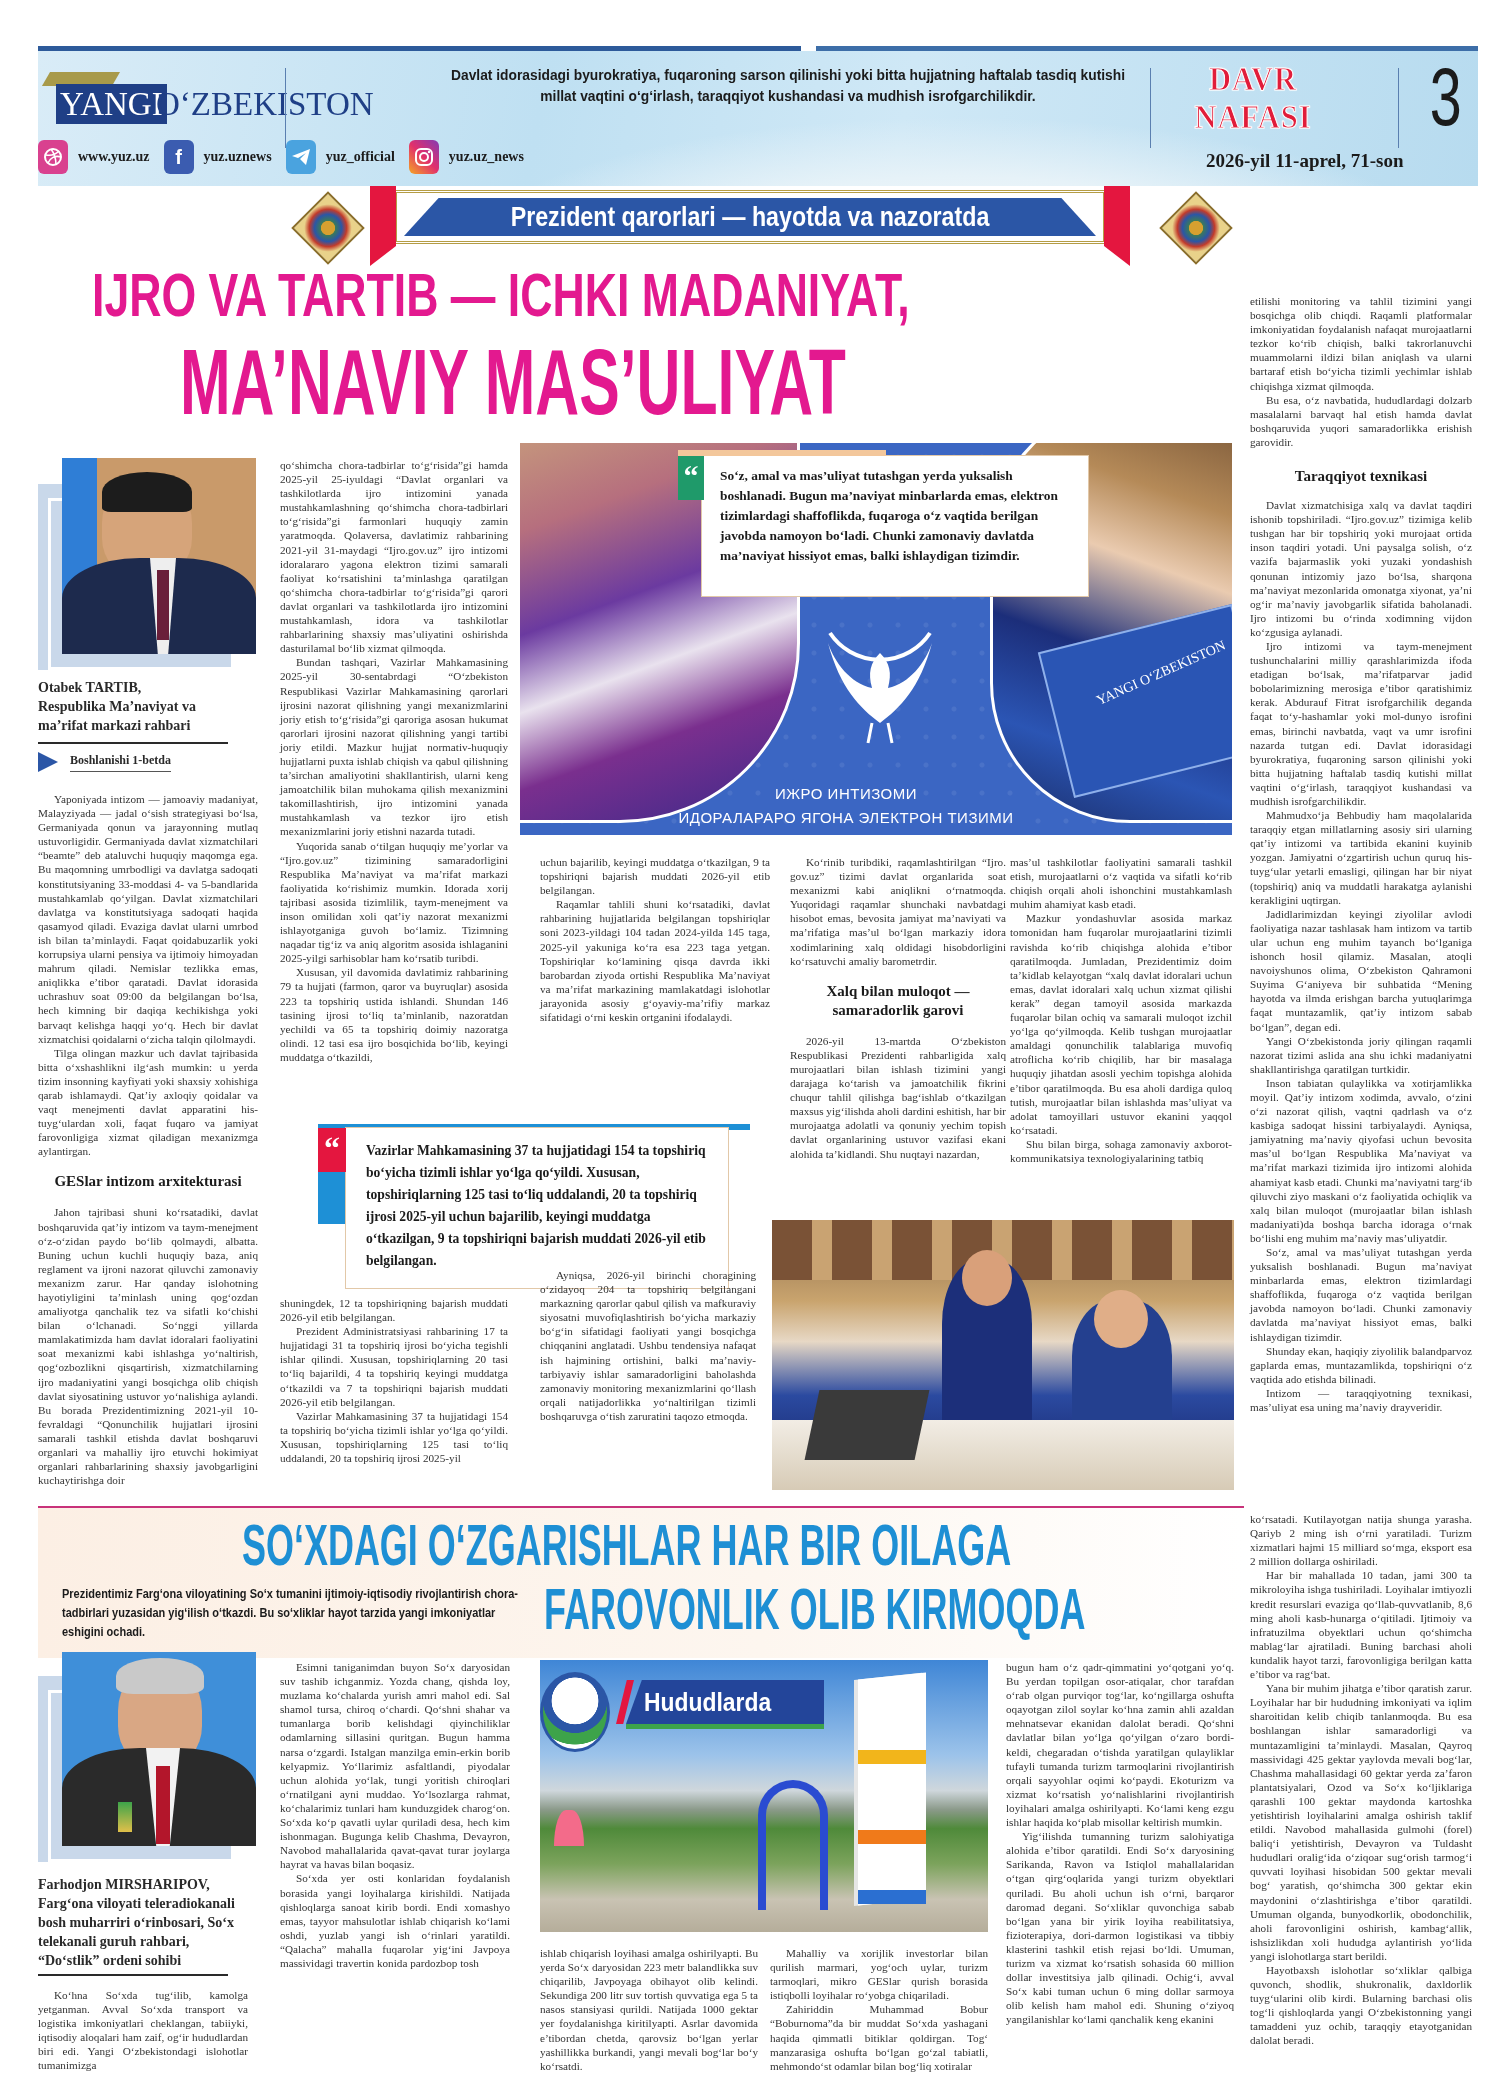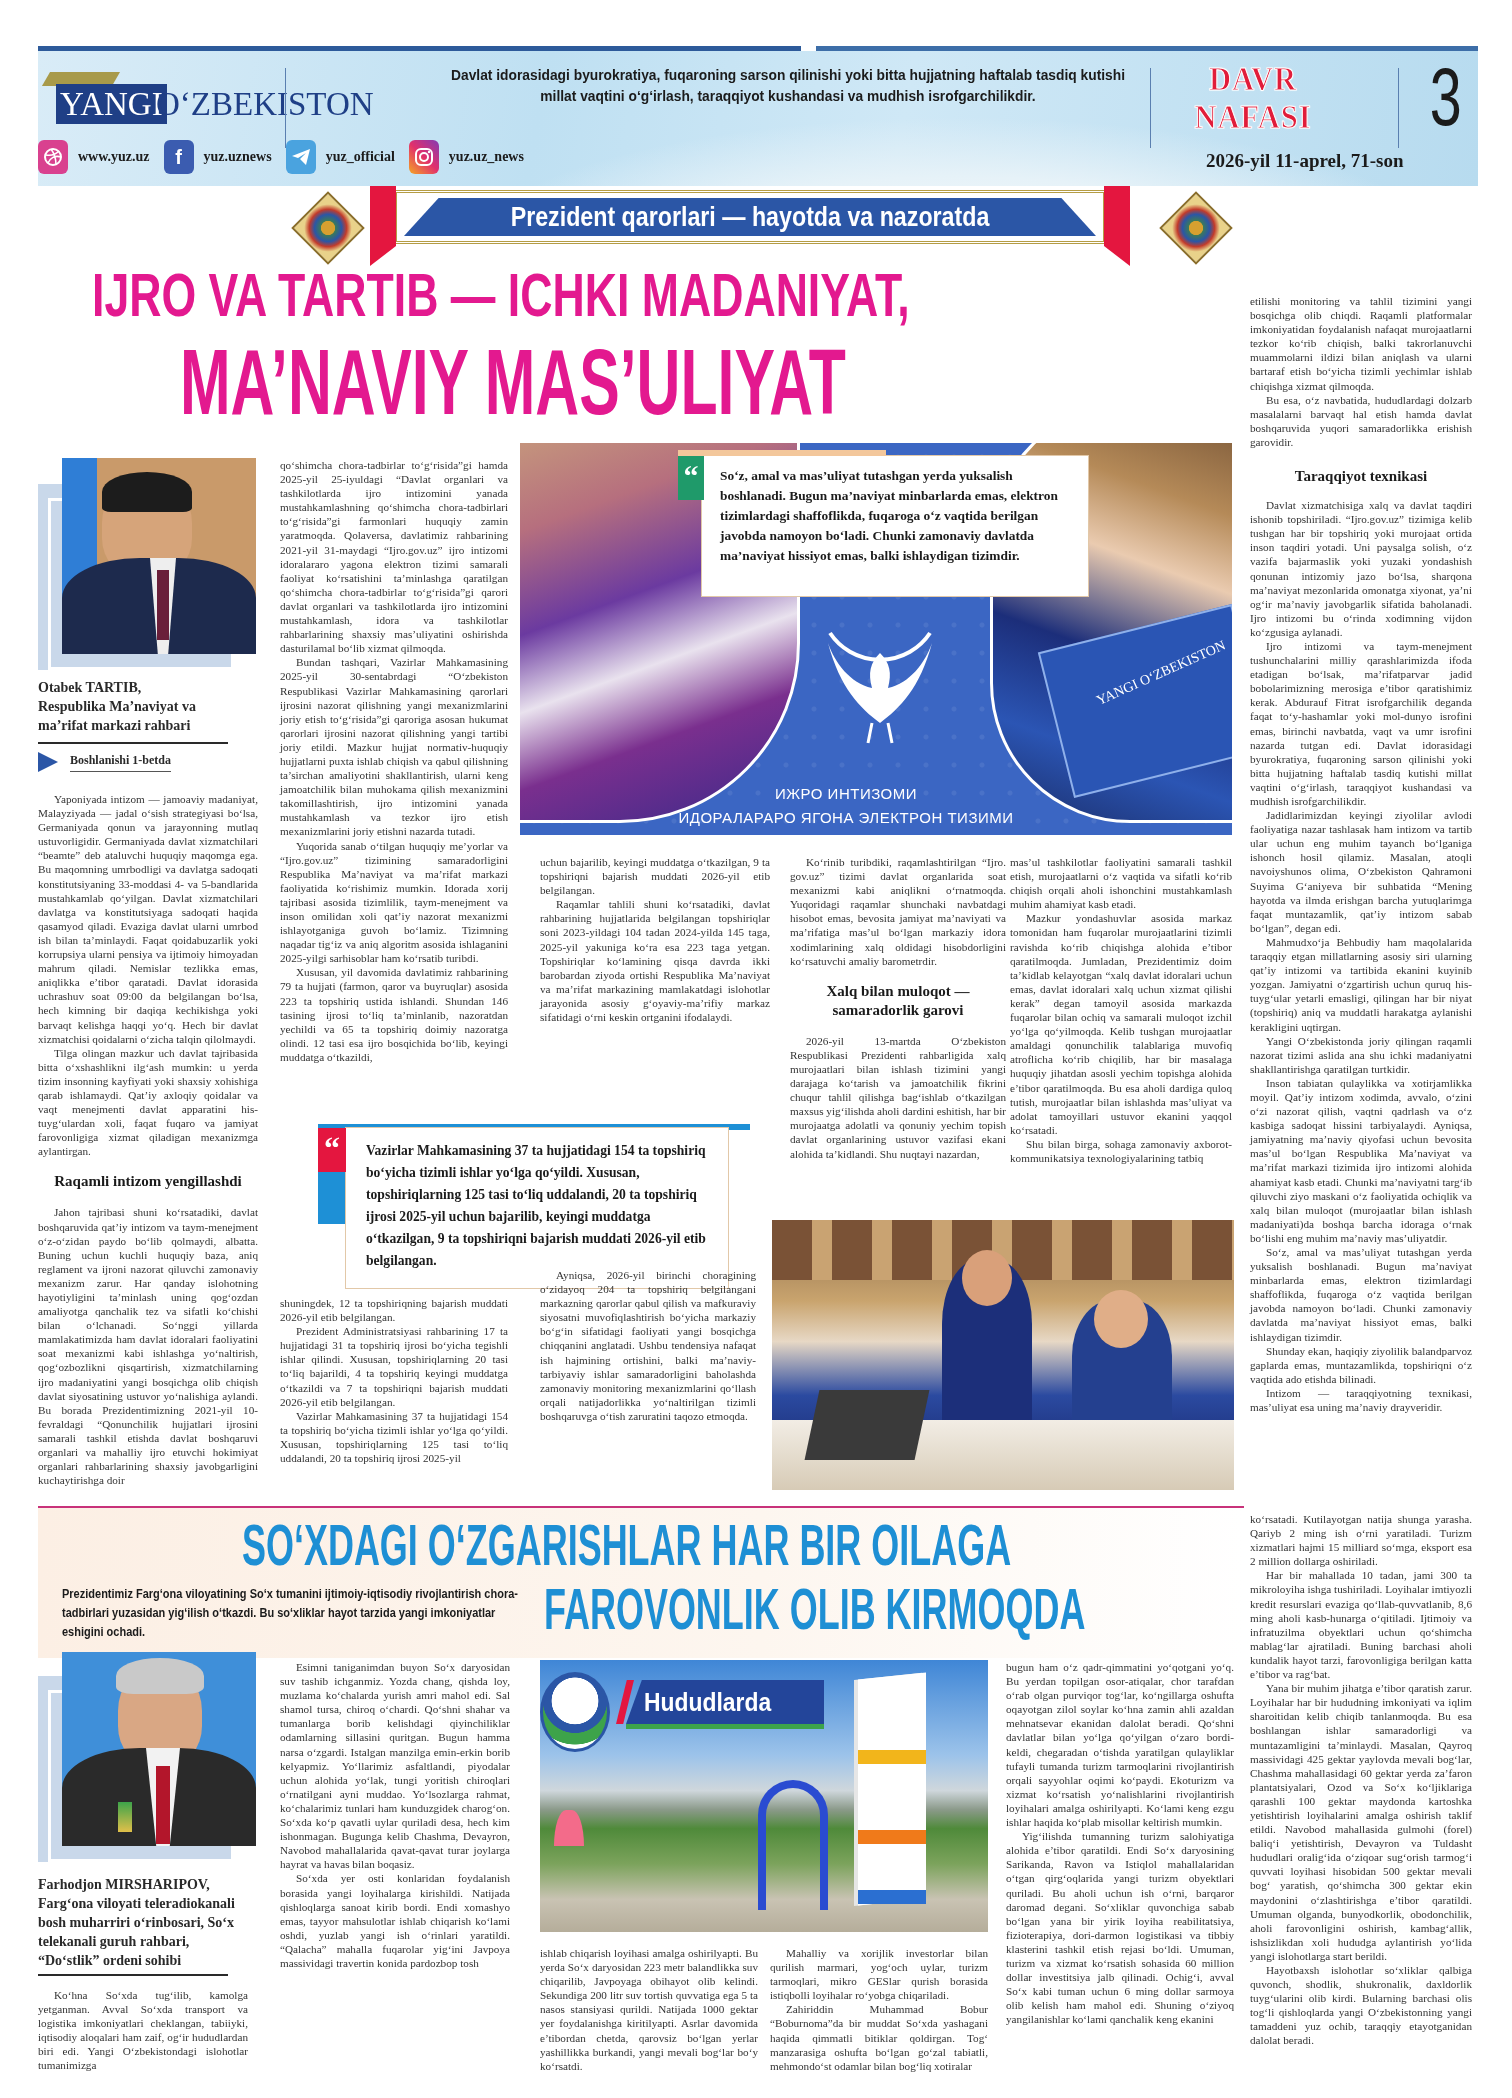--- a/index.html
+++ b/index.html
@@ -193,21 +193,21 @@
 </div>
 <div class="hr-dark" style="left:38px;top:742px;width:190px;"></div>
 <div class="continued" style="left:38px;top:752px;">
   <div class="tri"></div>
   <span class="lbl">Boshlanishi 1-betda</span>
 </div>
 
 <div class="col" style="left:38px;top:792px;width:220px;">
   <p>Yaponiyada intizom — jamoaviy madaniyat, Malayziyada — jadal o‘sish strategiyasi bo‘lsa, Germaniyada qonun va jarayonning mutlaq ustuvorligidir. Germaniyada davlat xizmatchilari “beamte” deb ataluvchi huquqiy maqomga ega. Bu maqomning umrbodligi va davlatga sadoqati konstitutsiyaning 33-moddasi 4- va 5-bandlarida mustahkamlab qo‘yilgan. Davlat xizmatchilari davlatga va konstitutsiyaga sadoqati haqida qasamyod qiladi. Evaziga davlat ularni umrbod ish bilan ta’minlaydi. Faqat qoidabuzarlik yoki korrupsiya ularni pensiya va ijtimoiy himoyadan mahrum qiladi. Nemislar tezlikka emas, aniqlikka e’tibor qaratadi. Davlat idorasida uchrashuv soat 09:00 da belgilangan bo‘lsa, hech kimning bir daqiqa kechikishga yoki barvaqt kelishga haqqi yo‘q. Hech bir davlat xizmatchisi qoidalarni o‘zicha talqin qilolmaydi.</p>
   <p>Tilga olingan mazkur uch davlat tajribasida bitta o‘xshashlikni ilg‘ash mumkin: u yerda tizim insonning kayfiyati yoki shaxsiy xohishiga qarab ishlamaydi. Qat’iy axloqiy qoidalar va vaqt menejmenti davlat apparatini his-tuyg‘ulardan xoli, faqat fuqaro va jamiyat farovonligiga xizmat qiladigan mexanizmga aylantirgan.</p>
-  <h3>Raqamli intizom yengillashdi</h3>
+  <h3>GESlar intizom arxitekturasi</h3>
   <p>Jahon tajribasi shuni ko‘rsatadiki, davlat boshqaruvida qat’iy intizom va taym-menejment o‘z-o‘zidan paydo bo‘lib qolmaydi, albatta. Buning uchun kuchli huquqiy baza, aniq reglament va ijroni nazorat qiluvchi zamonaviy mexanizm zarur. Har qanday islohotning hayotiyligini ta’minlash uning qog‘ozdan amaliyotga qanchalik tez va sifatli ko‘chishi bilan o‘lchanadi. So‘nggi yillarda mamlakatimizda ham davlat idoralari faoliyatini soat mexanizmi kabi ishlashga yo‘naltirish, qog‘ozbozlikni qisqartirish, xizmatchilarning ijro madaniyatini yangi bosqichga olib chiqish davlat siyosatining ustuvor yo‘nalishiga aylandi. Bu borada Prezidentimizning 2021-yil 10-fevraldagi “Qonunchilik hujjatlari ijrosini samarali tashkil etishda davlat boshqaruvi organlari va mahalliy ijro etuvchi hokimiyat organlari rahbarlarining shaxsiy javobgarligini kuchaytirishga doir</p>
 </div>
 
 <div class="col" style="left:280px;top:458px;width:228px;">
   <p style="text-indent:0">qo‘shimcha chora-tadbirlar to‘g‘risida”gi hamda 2025-yil 25-iyuldagi “Davlat organlari va tashkilotlarda ijro intizomini yanada mustahkamlashning qo‘shimcha chora-tadbirlari to‘g‘risida”gi farmonlari huquqiy zamin yaratmoqda. Qolaversa, davlatimiz rahbarining 2021-yil 31-maydagi “Ijro.gov.uz” ijro intizomi idoralararo yagona elektron tizimi samarali faoliyat ko‘rsatishini ta’minlashga qaratilgan qo‘shimcha chora-tadbirlar to‘g‘risida”gi qarori davlat organlari va tashkilotlarda ijro intizomini mustahkamlash, idora va tashkilotlar rahbarlarining shaxsiy mas’uliyatini oshirishda dasturilamal bo‘lib xizmat qilmoqda.</p>
   <p>Bundan tashqari, Vazirlar Mahkamasining 2025-yil 30-sentabrdagi “O‘zbekiston Respublikasi Vazirlar Mahkamasining qarorlari ijrosini nazorat qilishning yangi mexanizmlarini joriy etish to‘g‘risida”gi qaroriga asosan hukumat qarorlari ijrosini nazorat qilishning yangi tartibi joriy etildi. Mazkur hujjat normativ-huquqiy hujjatlarni puxta ishlab chiqish va qabul qilishning ta’sirchan amaliyotini shakllantirish, ularni keng jamoatchilik bilan muhokama qilish mexanizmini takomillashtirish, ijro intizomini yanada mustahkamlash va tezkor ijro etish mexanizmlarini joriy etishni nazarda tutadi.</p>
   <p>Yuqorida sanab o‘tilgan huquqiy me’yorlar va “Ijro.gov.uz” tizimining samaradorligini Respublika Ma’naviyat va ma’rifat markazi faoliyatida ko‘rishimiz mumkin. Idorada xorij tajribasi asosida tizimlilik, taym-menejment va inson omilidan xoli qat’iy nazorat mexanizmi ishlayotganiga guvoh bo‘lamiz. Tizimning naqadar tig‘iz va aniq algoritm asosida ishlaganini 2025-yilgi sarhisoblar ham ko‘rsatib turibdi.</p>
   <p>Xususan, yil davomida davlatimiz rahbarining 79 ta hujjati (farmon, qaror va buyruqlar) asosida 223 ta topshiriq ustida ishlandi. Shundan 146 tasining ijrosi to‘liq ta’minlanib, nazoratdan yechildi va 65 ta topshiriq doimiy nazoratga olindi. 12 tasi esa ijro bosqichida bo‘lib, keyingi muddatga o‘tkazildi,</p>
 </div>
 
@@ -274,22 +274,22 @@
   <div class="desk"></div>
   <div class="laptop"></div>
 </div>
 
 <div class="col" style="left:1250px;top:294px;width:222px;">
   <p style="text-indent:0">etilishi monitoring va tahlil tizimini yangi bosqichga olib chiqdi. Raqamli platformalar imkoniyatidan foydalanish nafaqat murojaatlarni tezkor ko‘rib chiqish, balki takrorlanuvchi muammolarni ildizi bilan aniqlash va ularni bartaraf etish bo‘yicha tizimli yechimlar ishlab chiqishga xizmat qilmoqda.</p>
   <p>Bu esa, o‘z navbatida, hududlardagi dolzarb masalalarni barvaqt hal etish hamda davlat boshqaruvida yuqori samaradorlikka erishish garovidir.</p>
   <h3 style="margin:18px 0 12px;">Taraqqiyot texnikasi</h3>
   <p>Davlat xizmatchisiga xalq va davlat taqdiri ishonib topshiriladi. “Ijro.gov.uz” tizimiga kelib tushgan har bir topshiriq yoki murojaat ortida inson taqdiri yotadi. Uni paysalga solish, o‘z vazifa bajarmaslik yoki yuzaki yondashish qonunan intizomiy jazo bo‘lsa, sharqona ma’naviyat mezonlarida omonatga xiyonat, ya’ni og‘ir ma’naviy javobgarlik sifatida baholanadi. Ijro intizomi bu o‘rinda xodimning vijdon ko‘zgusiga aylanadi.</p>
   <p>Ijro intizomi va taym-menejment tushunchalarini milliy qarashlarimizda ifoda etadigan bo‘lsak, ma’rifatparvar jadid bobolarimizning merosiga e’tibor qaratishimiz kerak. Abdurauf Fitrat isrofgarchilik deganda faqat to‘y-hashamlar yoki mol-dunyo isrofini emas, birinchi navbatda, vaqt va umr isrofini nazarda tutgan edi. Davlat idorasidagi byurokratiya, fuqaroning sarson qilinishi yoki bitta hujjatning haftalab tasdiq kutishi millat vaqtini o‘g‘irlash, taraqqiyot kushandasi va mudhish isrofgarchilikdir.</p>
+  <p>Mahmudxo‘ja Behbudiy ham maqolalarida taraqqiy etgan millatlarning asosiy siri ularning qat’iy intizomi va tartibida ekanini kuyinib yozgan. Jamiyatni o‘zgartirish uchun quruq his-tuyg‘ular yetarli emasligi, qilingan har bir niyat (topshiriq) aniq va muddatli harakatga aylanishi kerakligini uqtirgan.</p>
   <p>Jadidlarimizdan keyingi ziyolilar avlodi faoliyatiga nazar tashlasak ham intizom va tartib ular uchun eng muhim tayanch bo‘lganiga ishonch hosil qilamiz. Masalan, atoqli navoiyshunos olima, O‘zbekiston Qahramoni Suyima G‘aniyeva bir suhbatida “Mening hayotda va ilmda erishgan barcha yutuqlarimga faqat muntazamlik, qat’iy intizom sabab bo‘lgan”, degan edi.</p>
-  <p>Mahmudxo‘ja Behbudiy ham maqolalarida taraqqiy etgan millatlarning asosiy siri ularning qat’iy intizomi va tartibida ekanini kuyinib yozgan. Jamiyatni o‘zgartirish uchun quruq his-tuyg‘ular yetarli emasligi, qilingan har bir niyat (topshiriq) aniq va muddatli harakatga aylanishi kerakligini uqtirgan.</p>
   <p>Yangi O‘zbekistonda joriy qilingan raqamli nazorat tizimi aslida ana shu ichki madaniyatni shakllantirishga qaratilgan turtkidir.</p>
   <p>Inson tabiatan qulaylikka va xotirjamlikka moyil. Qat’iy intizom xodimda, avvalo, o‘zini o‘zi nazorat qilish, vaqtni qadrlash va o‘z kasbiga sadoqat hissini tarbiyalaydi. Ayniqsa, jamiyatning ma’naviy qiyofasi uchun bevosita mas’ul bo‘lgan Respublika Ma’naviyat va ma’rifat markazi tizimida ijro intizomi alohida ahamiyat kasb etadi. Chunki ma’naviyatni targ‘ib qiluvchi ziyo maskani o‘z faoliyatida ochiqlik va xalq bilan muloqot (murojaatlar bilan ishlash madaniyati)da boshqa barcha idoraga o‘rnak bo‘lishi eng muhim ma’naviy mas’uliyatdir.</p>
   <p>So‘z, amal va mas’uliyat tutashgan yerda yuksalish boshlanadi. Bugun ma’naviyat minbarlarda emas, elektron tizimlardagi shaffoflikda, fuqaroga o‘z vaqtida berilgan javobda namoyon bo‘ladi. Chunki zamonaviy davlatda ma’naviyat hissiyot emas, balki ishlaydigan tizimdir.</p>
   <p>Shunday ekan, haqiqiy ziyolilik balandparvoz gaplarda emas, muntazamlikda, topshiriqni o‘z vaqtida ado etishda bilinadi.</p>
   <p>Intizom — taraqqiyotning texnikasi, mas’uliyat esa uning ma’naviy drayveridir.</p>
 </div>
 
 <div class="bg-peach"></div>
 <div class="pink-rule"></div>
 <h2 class="h2a">SO‘XDAGI O‘ZGARISHLAR HAR BIR OILAGA</h2>

